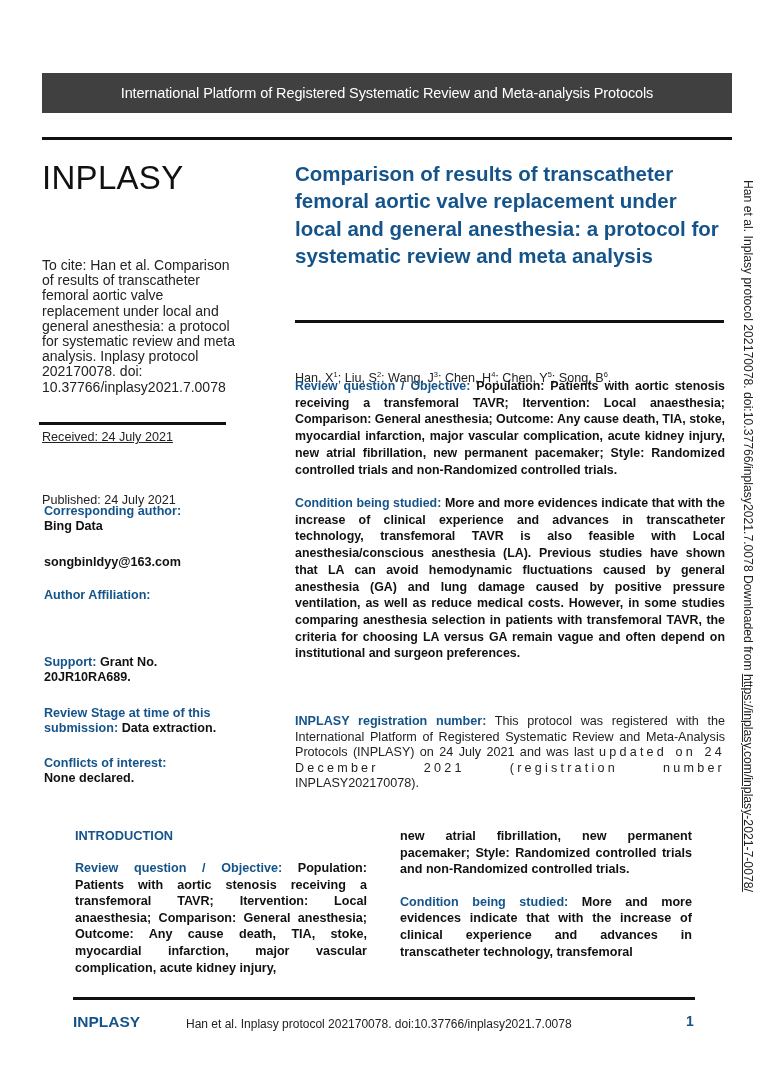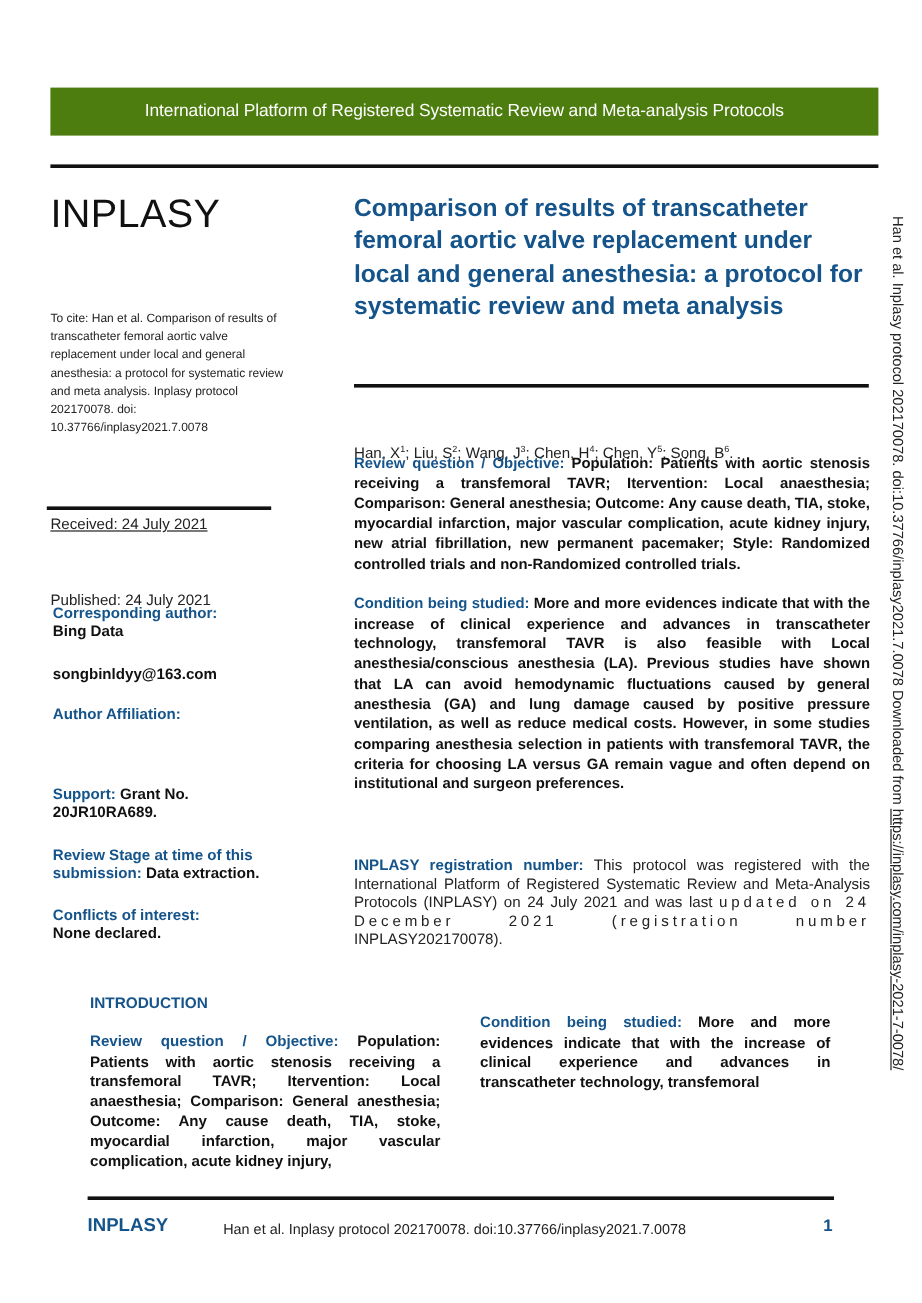--- a/index.html
+++ b/index.html
@@ -1,25 +1,25 @@
 <!DOCTYPE html>
 <html><head>
   <meta charset="utf-8">
   <style>
     html, body { margin: 0; padding: 0; background: #ffffff; }
     body { width: 768px; height: 1086px; position: relative; overflow: hidden;
            font-family: "Liberation Sans", sans-serif; color: #111; }
     .abs { position: absolute; }
-    .banner { left: 42px; top: 73px; width: 690px; height: 40px; background: #4d7c0f;
+    .banner { left: 42px; top: 73px; width: 690px; height: 40px; background: #404040;
               color: #fff; font-size: 14.5px; display: flex; align-items: center;
               justify-content: center; letter-spacing: -0.1px; }
     .rule { background: #111; height: 3px; }
     .big-title { left: 42px; top: 158px; font-size: 33px; line-height: 40px; color: #111;
                  font-weight: normal; letter-spacing: 0.3px; }
-    .cite { left: 42px; top: 258px; width: 200px; font-size: 10px; line-height: 15.2px; color: #222; }
+    .cite { left: 42px; top: 258px; width: 200px; font-size: 14px; line-height: 15.2px; color: #222; }
     .meta { font-size: 12.6px; color: #222; }
     .side { left: 44px; width: 200px; font-size: 12.6px; line-height: 15.4px; }
     .side .lab { color: #15548a; font-weight: bold; }
     .side .val { color: #111; font-weight: bold; }
     .paper-title { left: 295px; top: 160px; width: 430px; font-size: 20.5px; line-height: 27.3px;
                    font-weight: bold; color: #15548a; }
     .authors { left: 295px; top: 339px; font-size: 12.6px; color: #222; margin-top: 32px; }
     .authors sup { font-size: 7.5px; vertical-align: super; line-height: 0; }
     .para { left: 295px; width: 430px; font-size: 12.4px; line-height: 16.7px; text-align: justify;
             font-weight: bold; color: #111; }
@@ -103,20 +103,21 @@
   <span class="spaced">updated on 24 December 2021 (registration number</span>
   <span>INPLASY202170078).</span>
 </div>
 
 <div class="abs intro-h">INTRODUCTION</div>
 <div class="abs col" style="left:75px; top:860px;">
   <span class="lab">Review question / Objective:</span>
   <span>Population: Patients with aortic stenosis receiving a transfemoral TAVR; Itervention: Local anaesthesia; Comparison: General anesthesia; Outcome: Any cause death, TIA, stoke, myocardial infarction, major vascular complication, acute kidney injury,</span>
 </div>
 <div class="abs col" style="left:400px; top:828px;">
+  <div>new atrial fibrillation, new permanent pacemaker; Style: Randomized controlled trials and non-Randomized controlled trials.</div>
   <div style="height:16px;"></div>
   <div>
     <span class="lab">Condition being studied:</span>
     <span>More and more evidences indicate that with the increase of clinical experience and advances in transcatheter technology, transfemoral</span>
   </div>
 </div>
 
 <div class="abs rule" style="left:73px; top:997px; width:622px;"></div>
 <div class="abs footer-brand">INPLASY</div>
 <div class="abs footer-cite">Han et al. Inplasy protocol 202170078. doi:10.37766/inplasy2021.7.0078</div>

